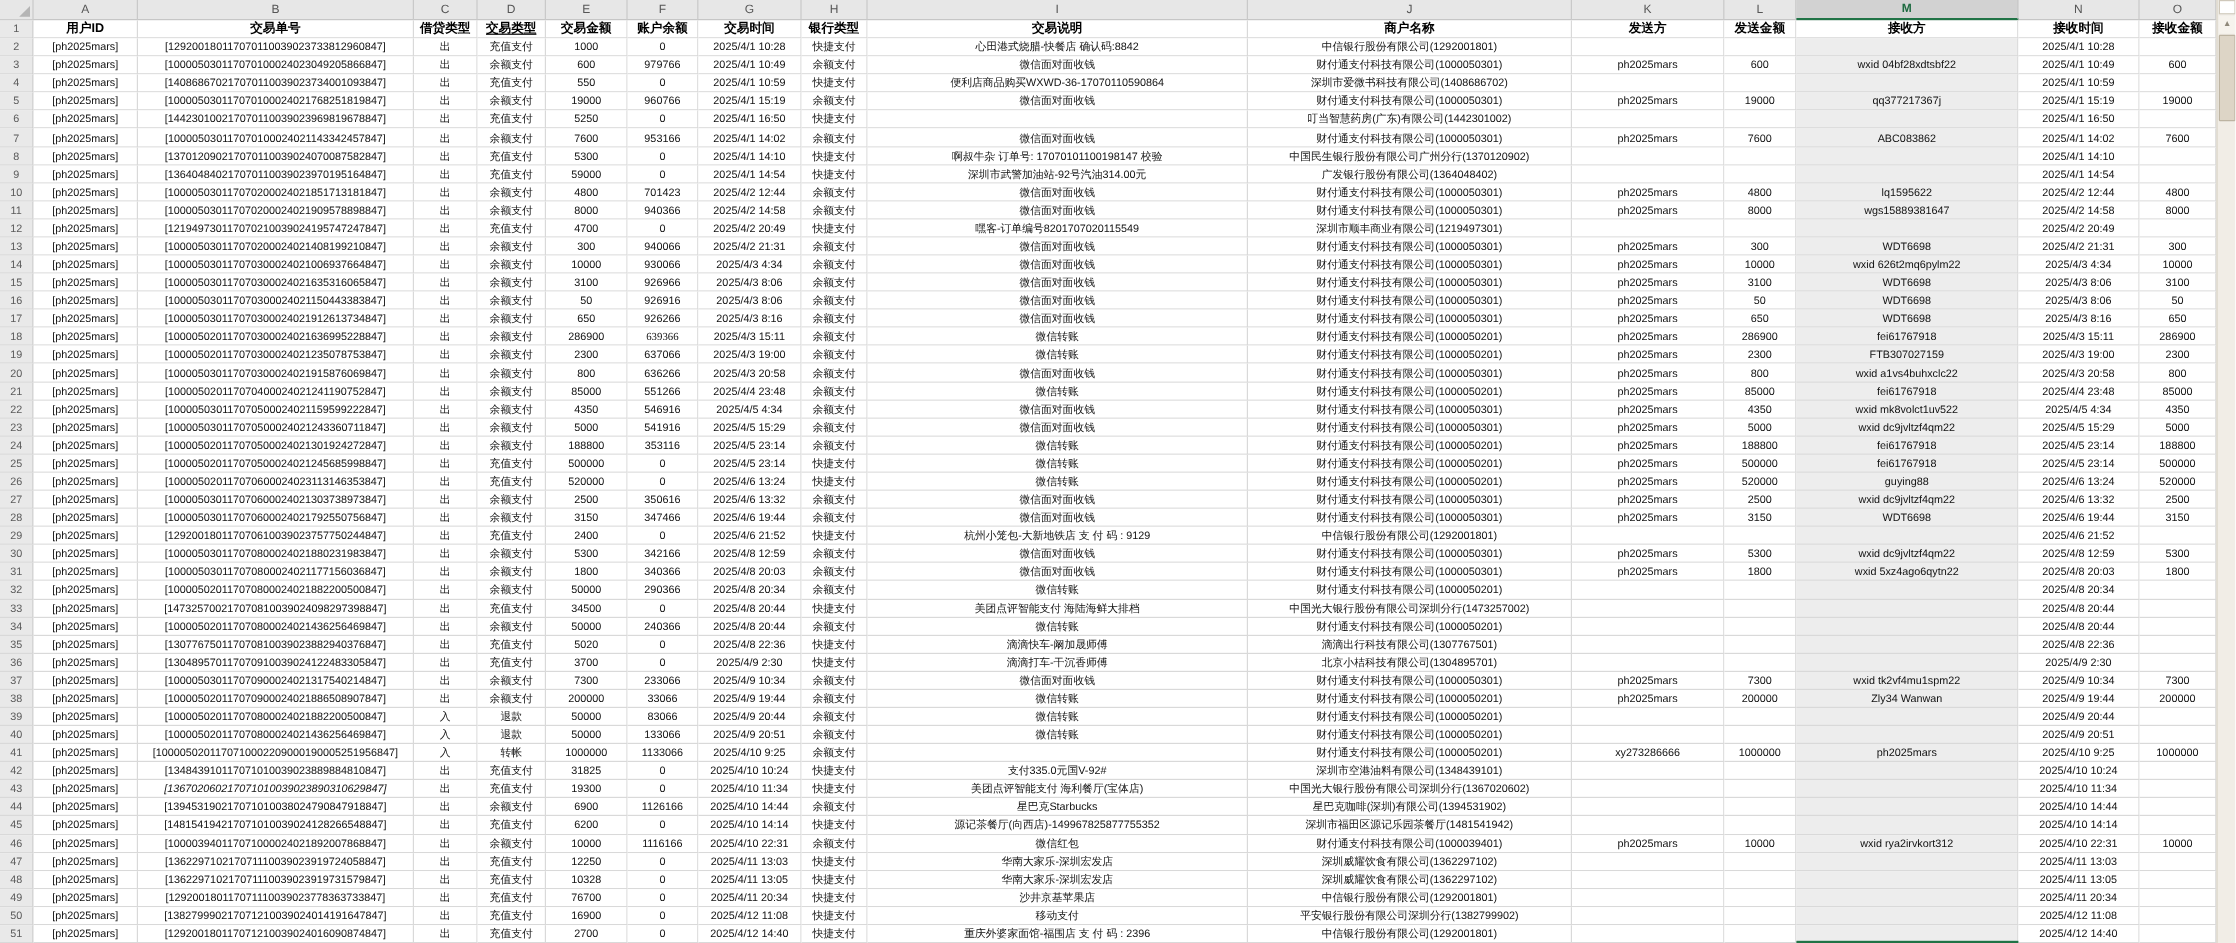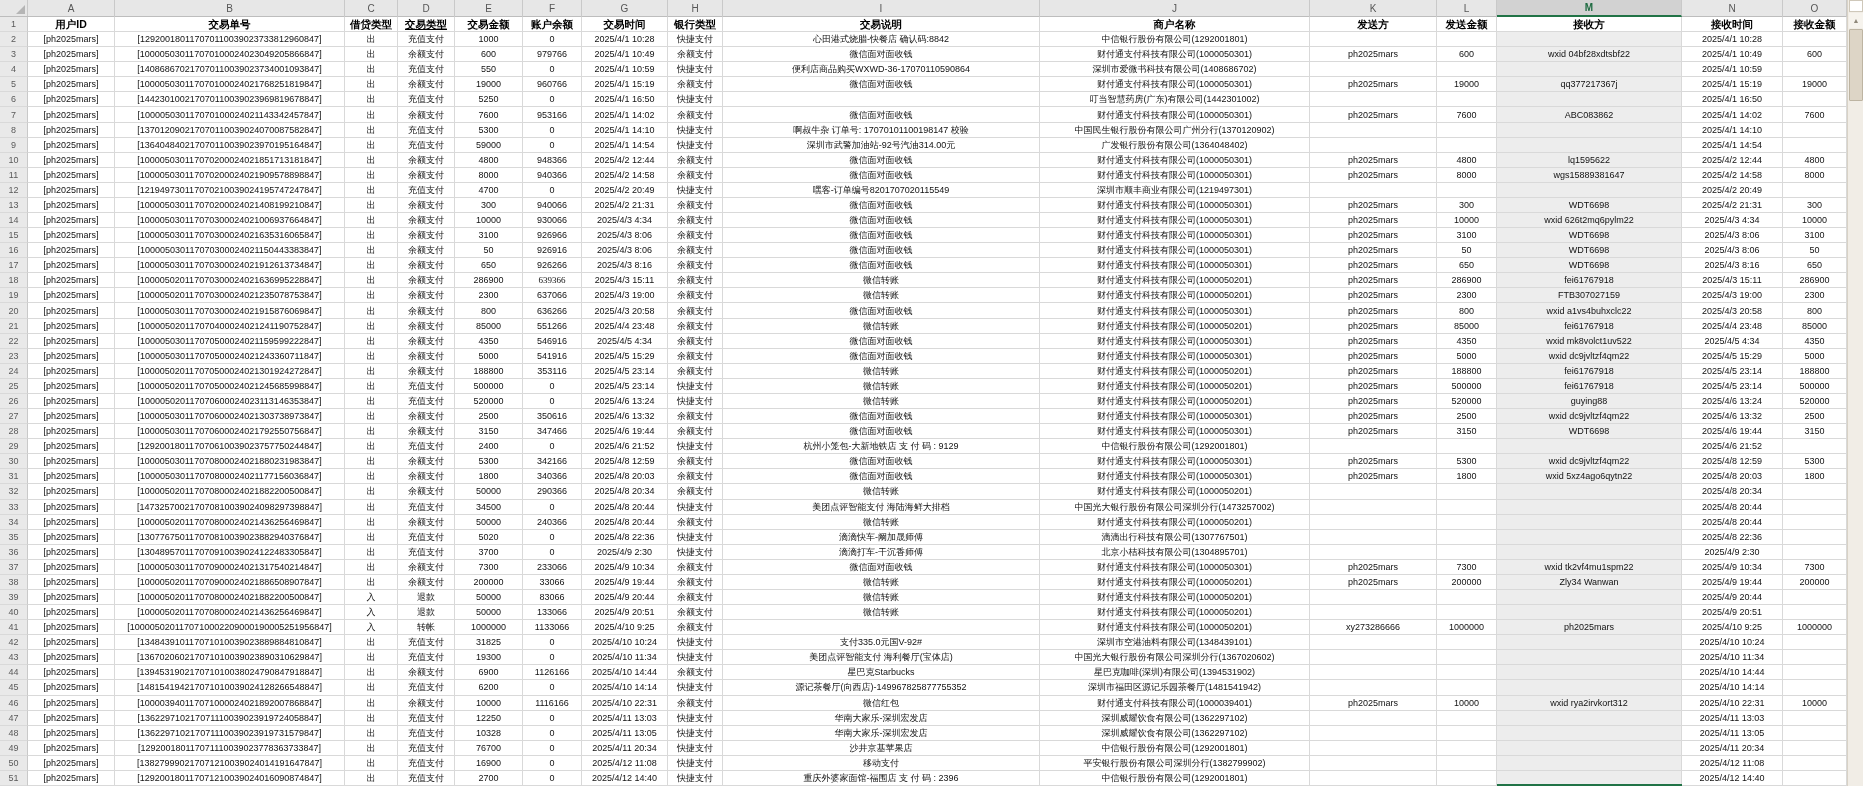--- a/index.html
+++ b/index.html
@@ -222,21 +222,21 @@
         <div class="cell" style="flex-basis: 101px;">2025/4/1 14:54</div>
         <div class="cell" style="flex-basis: 64px;"></div>
       </div>
       <div class="row">
         <div class="rn">10</div>
         <div class="cell" style="flex-basis: 87px;">[ph2025mars]</div>
         <div class="cell" style="flex-basis: 230px;">[100005030117070200024021851713181847]</div>
         <div class="cell" style="flex-basis: 53px;">出</div>
         <div class="cell" style="flex-basis: 57px;">余额支付</div>
         <div class="cell" style="flex-basis: 68px;">4800</div>
-        <div class="cell" style="flex-basis: 59px;">948366</div>
+        <div class="cell" style="flex-basis: 59px;">701423</div>
         <div class="cell" style="flex-basis: 86px;">2025/4/2 12:44</div>
         <div class="cell" style="flex-basis: 55px;">余额支付</div>
         <div class="cell" style="flex-basis: 317px;">微信面对面收钱</div>
         <div class="cell" style="flex-basis: 270px;">财付通支付科技有限公司(1000050301)</div>
         <div class="cell" style="flex-basis: 127px;">ph2025mars</div>
         <div class="cell" style="flex-basis: 60px;">4800</div>
         <div class="cell selcol" style="flex-basis: 185px;">lq1595622</div>
         <div class="cell" style="flex-basis: 101px;">2025/4/2 12:44</div>
         <div class="cell" style="flex-basis: 64px;">4800</div>
       </div>
@@ -812,21 +812,21 @@
         <div class="cell" style="flex-basis: 270px;">深圳市空港油料有限公司(1348439101)</div>
         <div class="cell" style="flex-basis: 127px;"></div>
         <div class="cell" style="flex-basis: 60px;"></div>
         <div class="cell selcol" style="flex-basis: 185px;"></div>
         <div class="cell" style="flex-basis: 101px;">2025/4/10 10:24</div>
         <div class="cell" style="flex-basis: 64px;"></div>
       </div>
       <div class="row">
         <div class="rn">43</div>
         <div class="cell" style="flex-basis: 87px;">[ph2025mars]</div>
-        <div class="cell" style="flex-basis: 230px;">[136702060217071010039023890310629847]</div>
+        <div class="cell" style="flex-basis: 230px; font-style: italic;">[136702060217071010039023890310629847]</div>
         <div class="cell" style="flex-basis: 53px;">出</div>
         <div class="cell" style="flex-basis: 57px;">充值支付</div>
         <div class="cell" style="flex-basis: 68px;">19300</div>
         <div class="cell" style="flex-basis: 59px;">0</div>
         <div class="cell" style="flex-basis: 86px;">2025/4/10 11:34</div>
         <div class="cell" style="flex-basis: 55px;">快捷支付</div>
         <div class="cell" style="flex-basis: 317px;">美团点评智能支付 海利餐厅(宝体店)</div>
         <div class="cell" style="flex-basis: 270px;">中国光大银行股份有限公司深圳分行(1367020602)</div>
         <div class="cell" style="flex-basis: 127px;"></div>
         <div class="cell" style="flex-basis: 60px;"></div>

